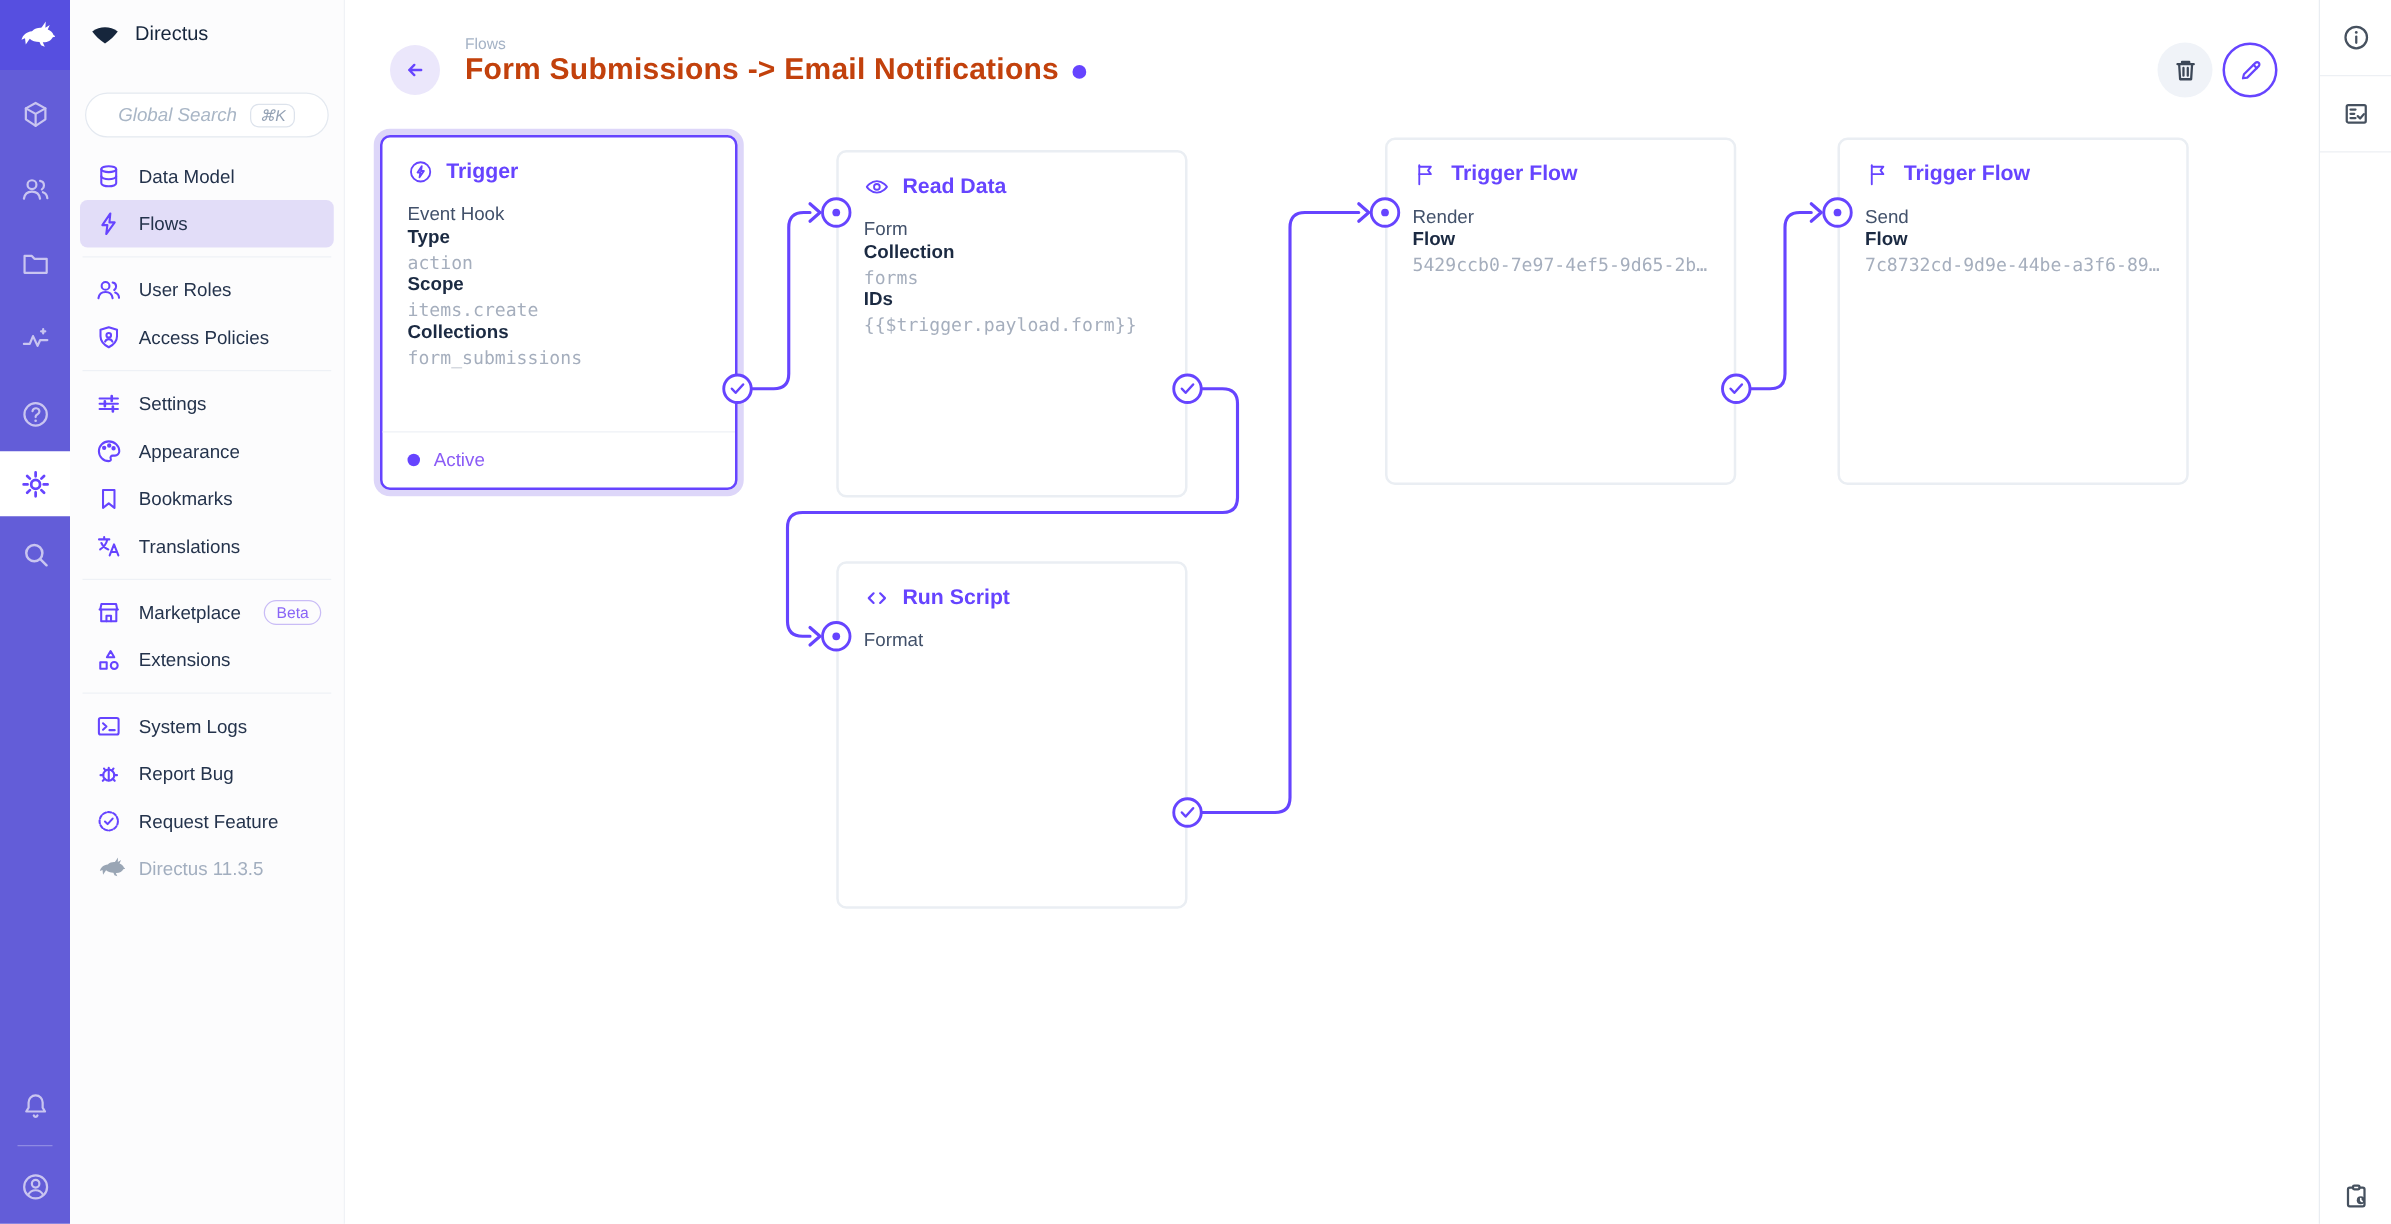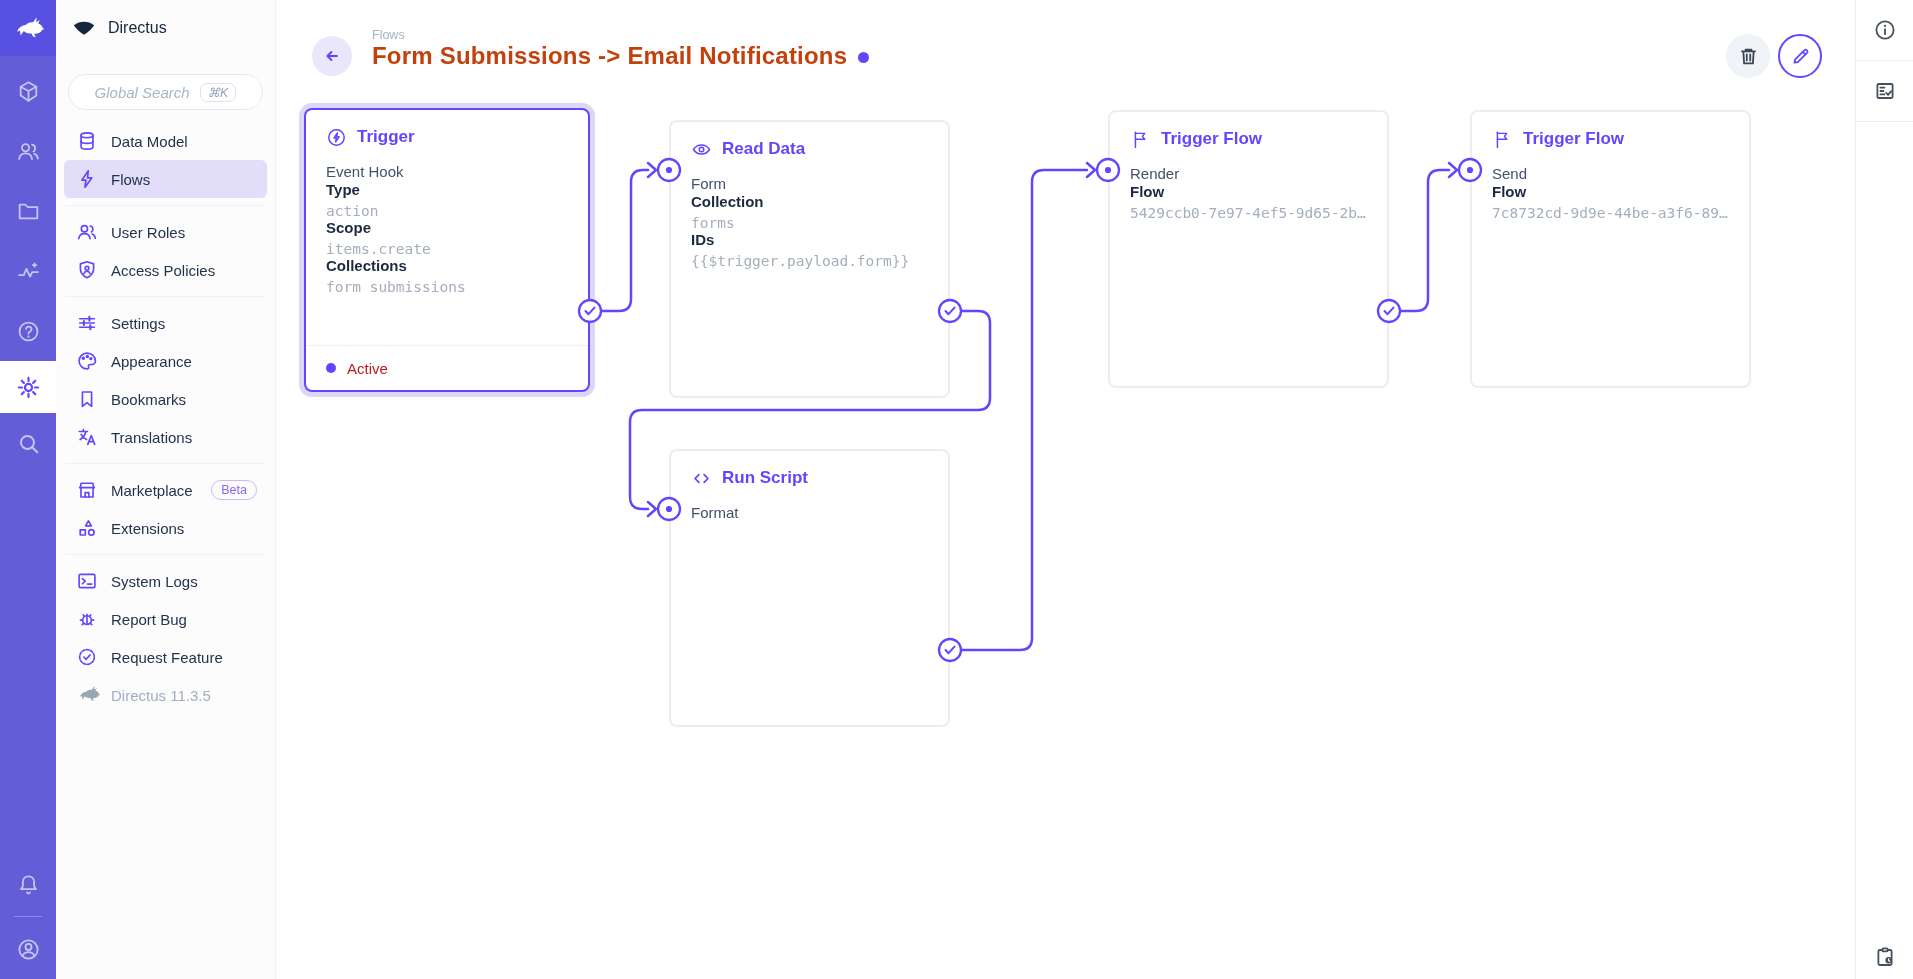--- a/index.html
+++ b/index.html
@@ -57,21 +57,21 @@
   
   .panel { position:absolute; background:#fff; border:2px solid #eaeef3; border-radius:8px; padding:15px 20px; cursor:grab; }
   .panel.selected { border-color:#6644ff; box-shadow:0 0 0 5px #ddd6f9; }
   .p-head { display:flex; align-items:center; gap:10px; color:#6644ff; font-weight:700; font-size:17px; height:24px; }
   .p-head .pic { width:21px; height:21px; }
   .p-sub { margin-top:12px; font-size:15px; color:#42516a; height:20px; display:flex; align-items:center; }
   .fl { font-size:15px; font-weight:700; color:#1b2a42; }
   .fv { margin-top:5px; font-family:"DejaVu Sans Mono", monospace; font-size:14.5px; color:#a5aebd;
         white-space:nowrap; overflow:hidden; }
   .p-foot { position:absolute; left:0; right:0; bottom:0; height:45px; border-top:1px solid #eef1f6;
-            display:flex; align-items:center; gap:11px; padding:0 20px; font-size:15px; color:#b91c1c; }
+            display:flex; align-items:center; gap:11px; padding:0 20px; font-size:15px; color:#8b5cf6; }
   .status-dot { width:10px; height:10px; border-radius:50%; background:#6644ff; }
 
   .connectors { position:absolute; left:0; top:0; width:1913px; height:979px; pointer-events:none; z-index:5; }
 </style>
 </head>
 <body>
 
 <div class="rail">
   <div class="rail-logo">
     <span>

